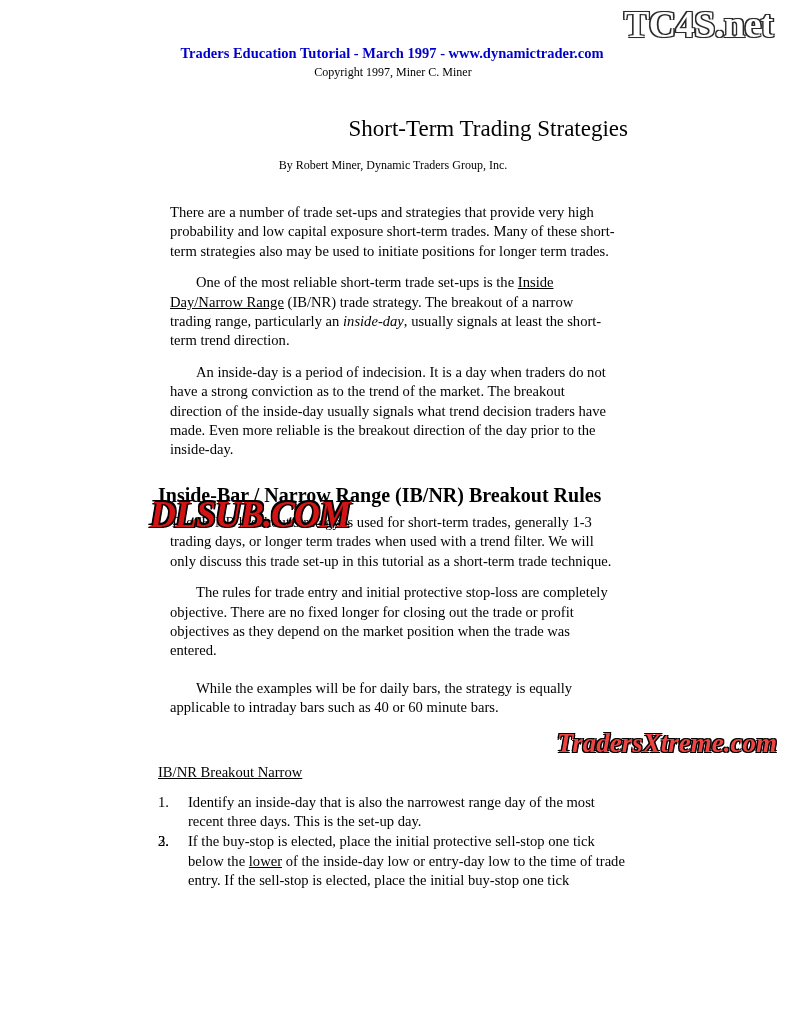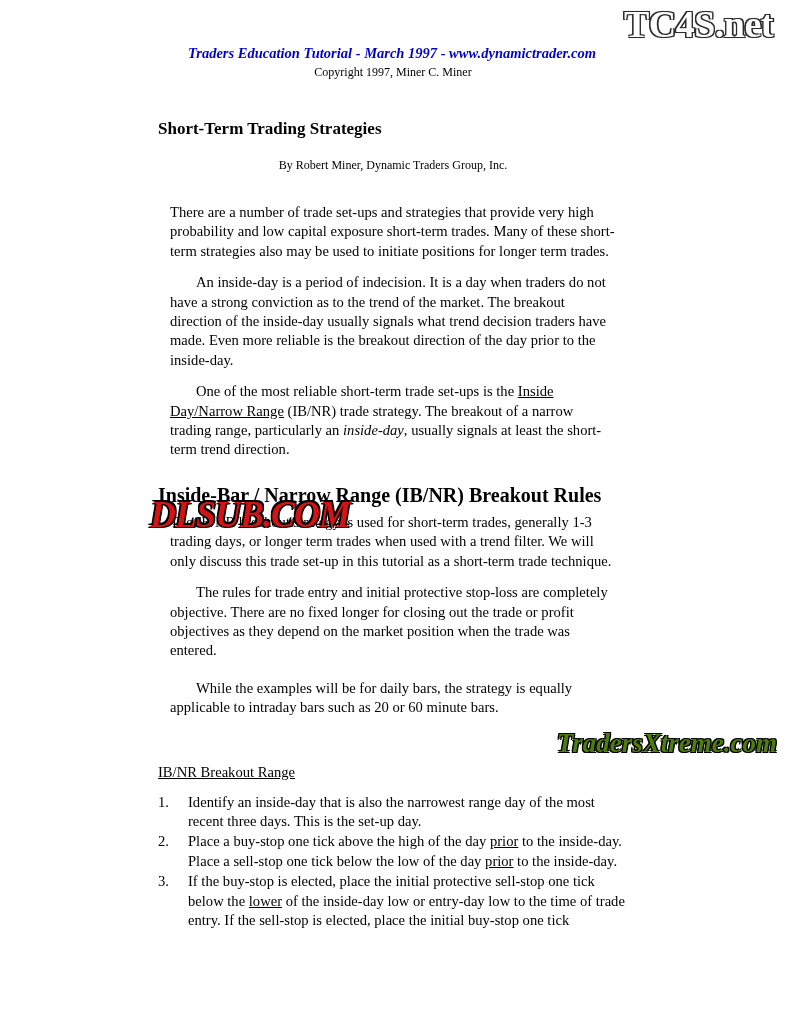--- a/index.html
+++ b/index.html
@@ -61,58 +61,57 @@
     transform: scaleY(1.05);
   }
   .wm-tx {
     position: absolute;
     right: 14px;
     bottom: 6px;
     font-family: "Liberation Serif", serif;
     font-weight: bold;
     font-style: italic;
     font-size: 27px;
-    color: #4d7c0f;
+    color: #ef4444;
     text-shadow:
       -1.2px -1.2px 0 #000,
        1.2px -1.2px 0 #000,
       -1.2px  1.2px 0 #000,
        1.2px  1.2px 0 #000;
     white-space: nowrap;
   }
 
   
   .doc {
     position: absolute;
     left: 158px;
     top: 44px;
     width: 470px;
   }
 
   .header-line {
     text-align: center;
     font-weight: bold;
-    font-style: italic;
     color: #0000cd;
     font-size: 14.5px;
     line-height: 18px;
     white-space: nowrap;
     margin-left: -2px;
   }
   .copyright {
     text-align: center;
     font-size: 12px;
     line-height: 16px;
     margin-top: 2px;
   }
 
   h1.title {
-    text-align: left;
-    font-size: 17px;
-    font-weight: bold;
+    text-align: right;
+    font-size: 23px;
+    font-weight: normal;
     margin: 36px 0 0 0;
     line-height: 26px;
   }
   .byline {
     text-align: center;
     font-size: 12px;
     margin-top: 16px;
   }
 
   p.body {
@@ -185,42 +184,41 @@
   <div class="doc">
 
     <div class="header-line">Traders Education Tutorial - March 1997 - www.dynamictrader.com</div>
     <div class="copyright">Copyright 1997, Miner C. Miner</div>
 
     <h1 class="title">Short-Term Trading Strategies</h1>
     <div class="byline">By Robert Miner, Dynamic Traders Group, Inc.</div>
 
     <p class="body first">There are a number of trade set-ups and strategies that provide very high probability and low capital exposure short-term trades. Many of these short-term strategies also may be used to initiate positions for longer term trades.</p>
 
+    <p class="body indent">One of the most reliable short-term trade set-ups is the <span class="u">Inside Day/Narrow Range</span> (IB/NR) trade strategy. The breakout of a narrow trading range, particularly an <span class="i">inside-day</span>, usually signals at least the short-term trend direction.</p>
+
     <p class="body indent">An inside-day is a period of indecision. It is a day when traders do not have a strong conviction as to the trend of the market. The breakout direction of the inside-day usually signals what trend decision traders have made. Even more reliable is the breakout direction of the day prior to the inside-day.</p>
 
-    <p class="body indent">One of the most reliable short-term trade set-ups is the <span class="u">Inside Day/Narrow Range</span> (IB/NR) trade strategy. The breakout of a narrow trading range, particularly an <span class="i">inside-day</span>, usually signals at least the short-term trend direction.</p>
-
     <h2 class="subhead">Inside-Bar / Narrow Range (IB/NR) Breakout Rules</h2>
 
     <p class="body" style="margin-top:8px;">The IB/NR breakout strategy is used for short-term trades, generally 1-3 trading days, or longer term trades when used with a trend filter. We will only discuss this trade set-up in this tutorial as a short-term trade technique.</p>
 
     <p class="body indent">The rules for trade entry and initial protective stop-loss are completely objective. There are no fixed longer for closing out the trade or profit objectives as they depend on the market position when the trade was entered.</p>
 
-    <p class="body indent gap">While the examples will be for daily bars, the strategy is equally applicable to intraday bars such as 20 or 60 minute bars.</p>
-
-    <div class="rules-head">IB/NR Breakout Range</div>
+    <p class="body indent gap">While the examples will be for daily bars, the strategy is equally applicable to intraday bars such as 40 or 60 minute bars.</p>
+
+    <div class="rules-head">IB/NR Breakout Narrow</div>
 
     <ol class="rules">
       <li>
         <span class="num">1.</span>
         <span>Identify an inside-day that is also the narrowest range day of the most recent three days. This is the set-up day.</span>
       </li>
       <li>
         <span class="num">2.</span>
-        <span>Place a buy-stop one tick above the high of the day <span class="u">prior</span> to the inside-day. Place a sell-stop one tick below the low of the day <span class="u">prior</span> to the inside-day.</span>
       </li>
       <li>
         <span class="num">3.</span>
         <span>If the buy-stop is elected, place the initial protective sell-stop one tick below the <span class="u">lower</span> of the inside-day low or entry-day low to the time of trade entry. If the sell-stop is elected, place the initial buy-stop one tick</span>
       </li>
     </ol>
 
   </div>
 
   <div class="wm-dlsub">DLSUB.COM</div>

